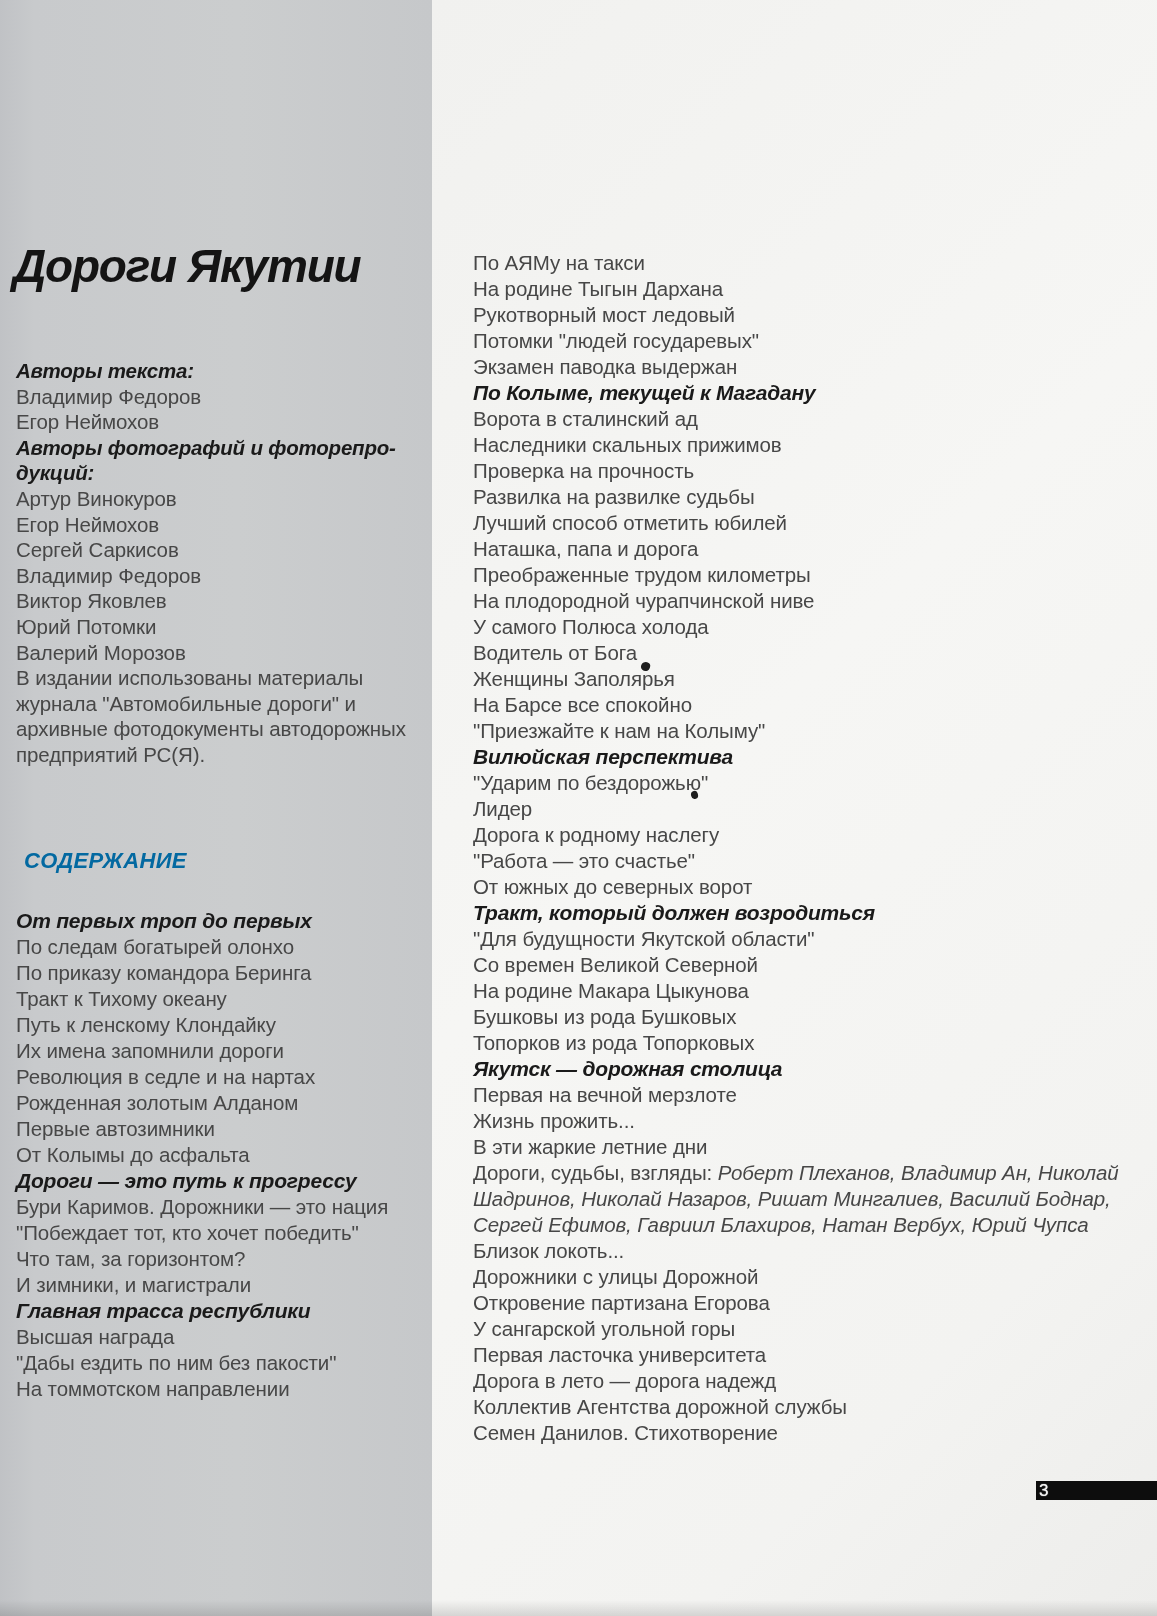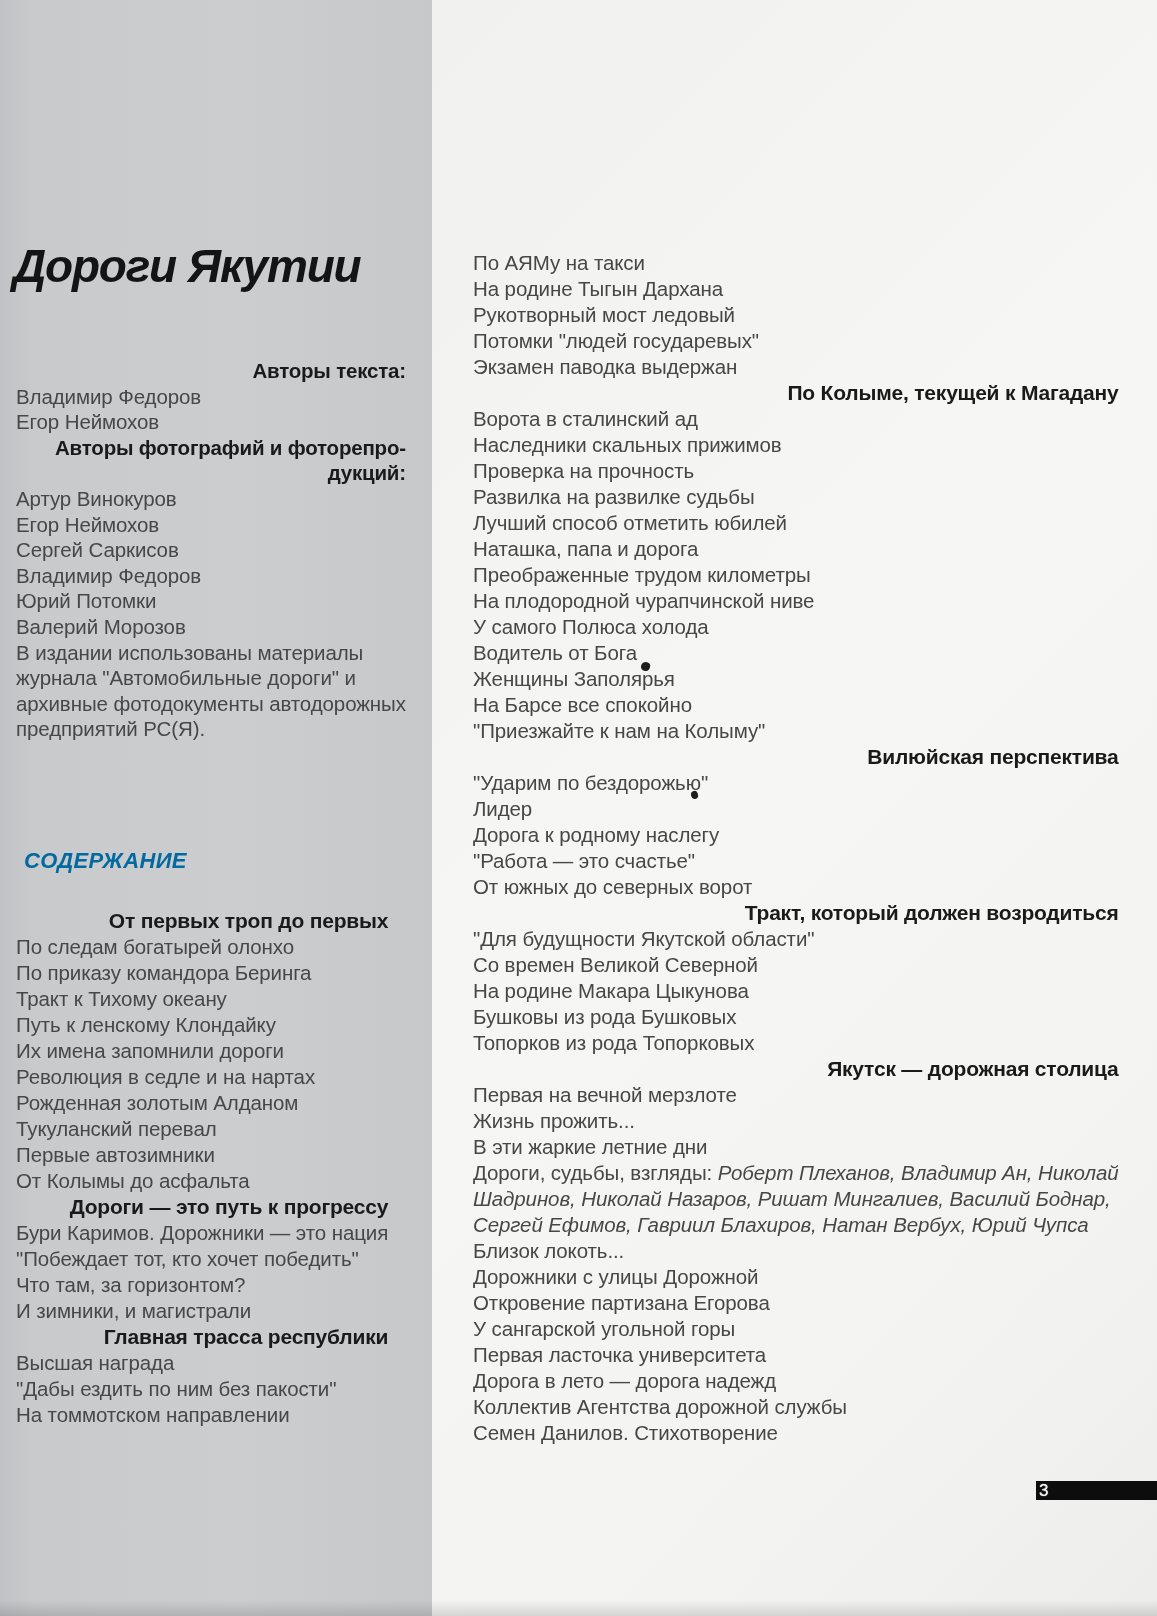--- a/index.html
+++ b/index.html
@@ -37,21 +37,21 @@
     white-space:nowrap;
   }
 
   
   .line {
     font-size:20.5px; line-height:26px;
     color:#474747;
     white-space:nowrap;
     letter-spacing:-0.1px;
   }
-  .line.heading { font-weight:700; color:#1a1a1a; font-size:21px; letter-spacing:-0.2px;text-align:right; }
+  .line.heading { font-weight:700; font-style:italic; color:#1a1a1a; font-size:21px; letter-spacing:-0.2px; }
   .line.italic { font-style:italic; }
   .line .it { font-style:italic; }
 
   .authors-block { position:absolute; left:16px; top:358px; }
   .authors-block .line { line-height:25.6px; }
   .authors-block .line.heading { font-size:20.5px; }
 
   .contents-heading {
     position:absolute; left:24px; top:848px;
     font-size:22px; font-weight:700; font-style:italic;
@@ -95,41 +95,41 @@
 
   <div class="line heading"><span class="txt">Авторы текста:</span><span class="it"></span></div>
       <div class="line regular"><span class="txt">Владимир Федоров</span><span class="it"></span></div>
       <div class="line regular"><span class="txt">Егор Неймохов</span><span class="it"></span></div>
       <div class="line heading"><span class="txt">Авторы фотографий и фоторепро-</span><span class="it"></span></div>
       <div class="line heading"><span class="txt">дукций:</span><span class="it"></span></div>
       <div class="line regular"><span class="txt">Артур Винокуров</span><span class="it"></span></div>
       <div class="line regular"><span class="txt">Егор Неймохов</span><span class="it"></span></div>
       <div class="line regular"><span class="txt">Сергей Саркисов</span><span class="it"></span></div>
       <div class="line regular"><span class="txt">Владимир Федоров</span><span class="it"></span></div>
+      <div class="line regular"><span class="txt">Виктор Яковлев</span><span class="it"></span></div>
       <div class="line regular"><span class="txt">Юрий Потомки</span><span class="it"></span></div>
       <div class="line regular"><span class="txt">Валерий Морозов</span><span class="it"></span></div>
       <div class="line regular"><span class="txt">В издании использованы материалы</span><span class="it"></span></div>
       <div class="line regular"><span class="txt">журнала "Автомобильные дороги" и</span><span class="it"></span></div>
       <div class="line regular"><span class="txt">архивные фотодокументы автодорожных</span><span class="it"></span></div>
       <div class="line regular"><span class="txt">предприятий РС(Я).</span><span class="it"></span></div>
     </div>
 
   <div class="contents-heading">СОДЕРЖАНИЕ</div>
 
   <div class="toc-left">
 
   <div class="line heading"><span class="txt">От первых троп до первых</span><span class="it"></span></div>
       <div class="line regular"><span class="txt">По следам богатырей олонхо</span><span class="it"></span></div>
       <div class="line regular"><span class="txt">По приказу командора Беринга</span><span class="it"></span></div>
       <div class="line regular"><span class="txt">Тракт к Тихому океану</span><span class="it"></span></div>
       <div class="line regular"><span class="txt">Путь к ленскому Клондайку</span><span class="it"></span></div>
       <div class="line regular"><span class="txt">Их имена запомнили дороги</span><span class="it"></span></div>
       <div class="line regular"><span class="txt">Революция в седле и на нартах</span><span class="it"></span></div>
       <div class="line regular"><span class="txt">Рожденная золотым Алданом</span><span class="it"></span></div>
-      <div class="line regular"><span class="txt">Тукуланский перевал</span><span class="it"></span></div>
       <div class="line regular"><span class="txt">Первые автозимники</span><span class="it"></span></div>
       <div class="line regular"><span class="txt">От Колымы до асфальта</span><span class="it"></span></div>
       <div class="line heading"><span class="txt">Дороги — это путь к прогрессу</span><span class="it"></span></div>
       <div class="line regular"><span class="txt">Бури Каримов. Дорожники — это нация</span><span class="it"></span></div>
       <div class="line regular"><span class="txt">"Побеждает тот, кто хочет победить"</span><span class="it"></span></div>
       <div class="line regular"><span class="txt">Что там, за горизонтом?</span><span class="it"></span></div>
       <div class="line regular"><span class="txt">И зимники, и магистрали</span><span class="it"></span></div>
       <div class="line heading"><span class="txt">Главная трасса республики</span><span class="it"></span></div>
       <div class="line regular"><span class="txt">Высшая награда</span><span class="it"></span></div>
       <div class="line regular"><span class="txt">"Дабы ездить по ним без пакости"</span><span class="it"></span></div>

